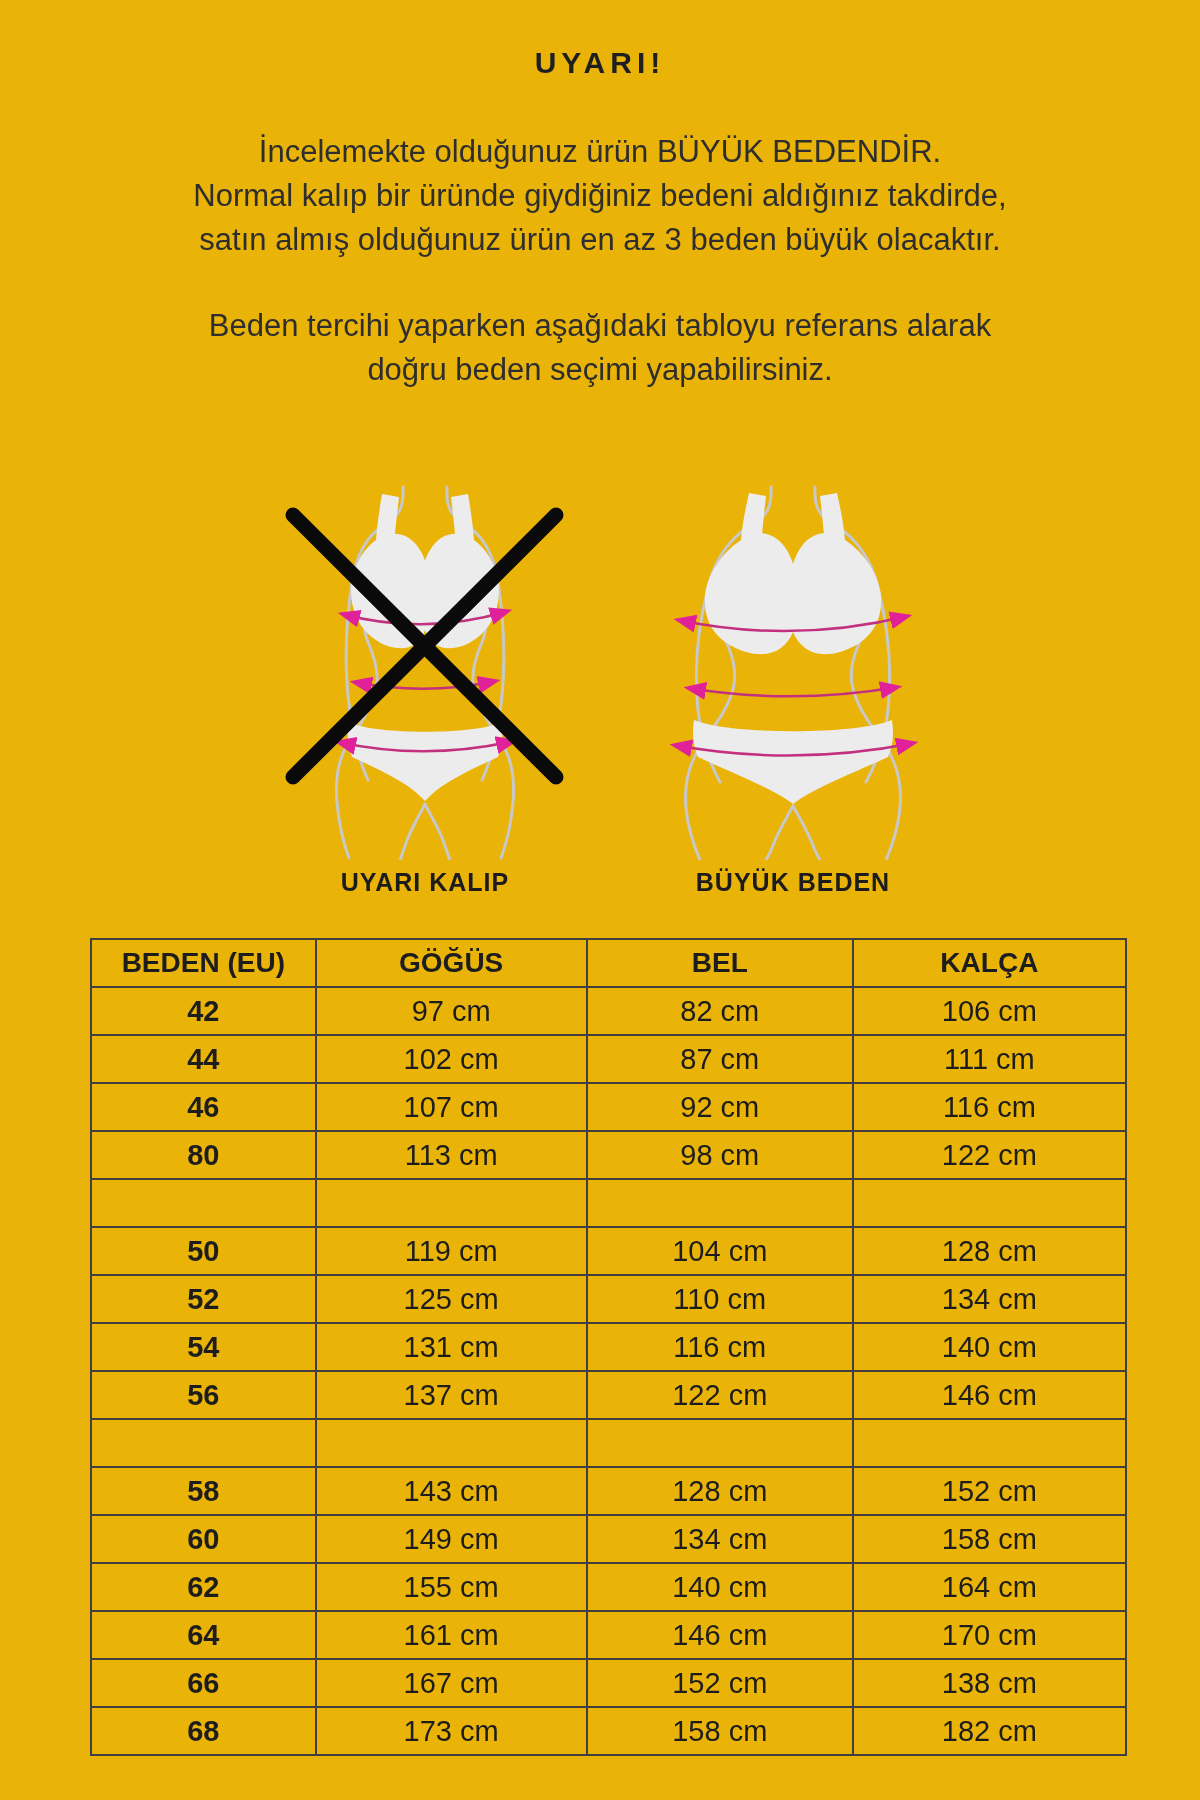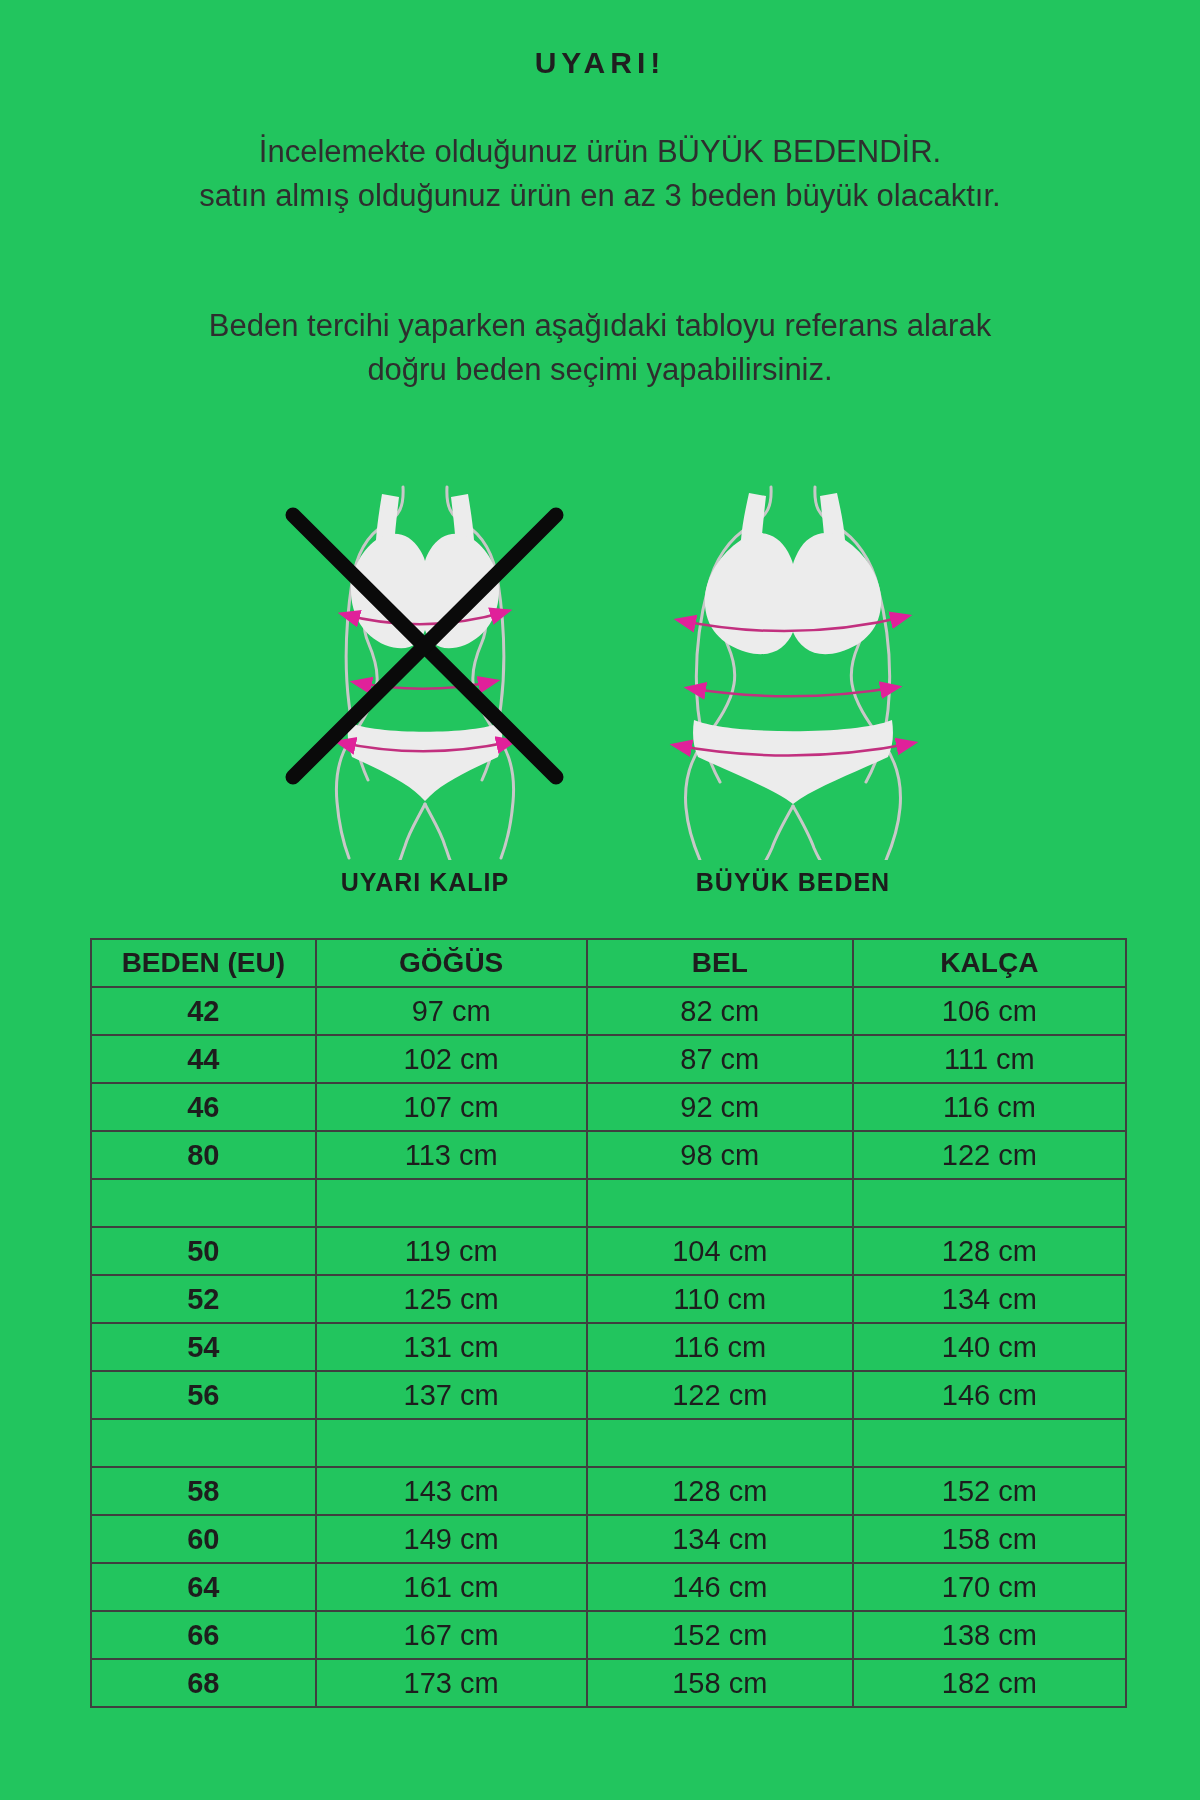--- a/index.html
+++ b/index.html
@@ -1,16 +1,16 @@
 <!DOCTYPE html>
 <html><head>
 <meta charset="utf-8">
 <style>
   html,body{margin:0;padding:0;background:#ffffff;}
-  .page{position:relative;width:1200px;height:1800px;background:#22c55e;overflow:hidden;
+  .page{position:relative;width:1200px;height:1800px;background:#eab308;overflow:hidden;
         font-family:"Liberation Sans", sans-serif;color:#2b2b2b;}
   .title{position:absolute;top:46px;left:0;width:100%;text-align:center;
          font-size:30px;font-weight:bold;letter-spacing:5px;color:#1f1f1f;}
   .para{position:absolute;left:0;width:100%;text-align:center;
         font-size:31px;line-height:44px;color:#2e2e2e;}
   .para .line{white-space:nowrap;}
   .intro{top:130px;}
   .guide{top:304px;}
   .figure{position:absolute;top:430px;}
   .figure svg{display:block;}
@@ -29,20 +29,21 @@
 </style>
 </head>
 <body>
 
 <div class="page">
 
   <div class="title">UYARI!</div>
 
   <div class="para intro">
     <div class="line"><span>İncelemekte olduğunuz ürün </span><span>BÜYÜK BEDENDİR.</span></div>
+    <div class="line">Normal kalıp bir üründe giydiğiniz bedeni aldığınız takdirde,</div>
     <div class="line">satın almış olduğunuz ürün en az 3 beden büyük olacaktır.</div>
   </div>
 
   <div class="para guide">
     <div class="line">Beden tercihi yaparken aşağıdaki tabloyu referans alarak</div>
     <div class="line">doğru beden seçimi yapabilirsiniz.</div>
   </div>
 
   <div class="figure normal-figure">
     <svg width="290" height="430" viewBox="0 0 290 430">
@@ -191,20 +192,26 @@
           <td>128 cm</td>
           <td>152 cm</td>
         </tr>
         <tr>
           <td class="size-col">60</td>
           <td>149 cm</td>
           <td>134 cm</td>
           <td>158 cm</td>
         </tr>
         <tr>
+          <td class="size-col">62</td>
+          <td>155 cm</td>
+          <td>140 cm</td>
+          <td>164 cm</td>
+        </tr>
+        <tr>
           <td class="size-col">64</td>
           <td>161 cm</td>
           <td>146 cm</td>
           <td>170 cm</td>
         </tr>
         <tr>
           <td class="size-col">66</td>
           <td>167 cm</td>
           <td>152 cm</td>
           <td>138 cm</td>

